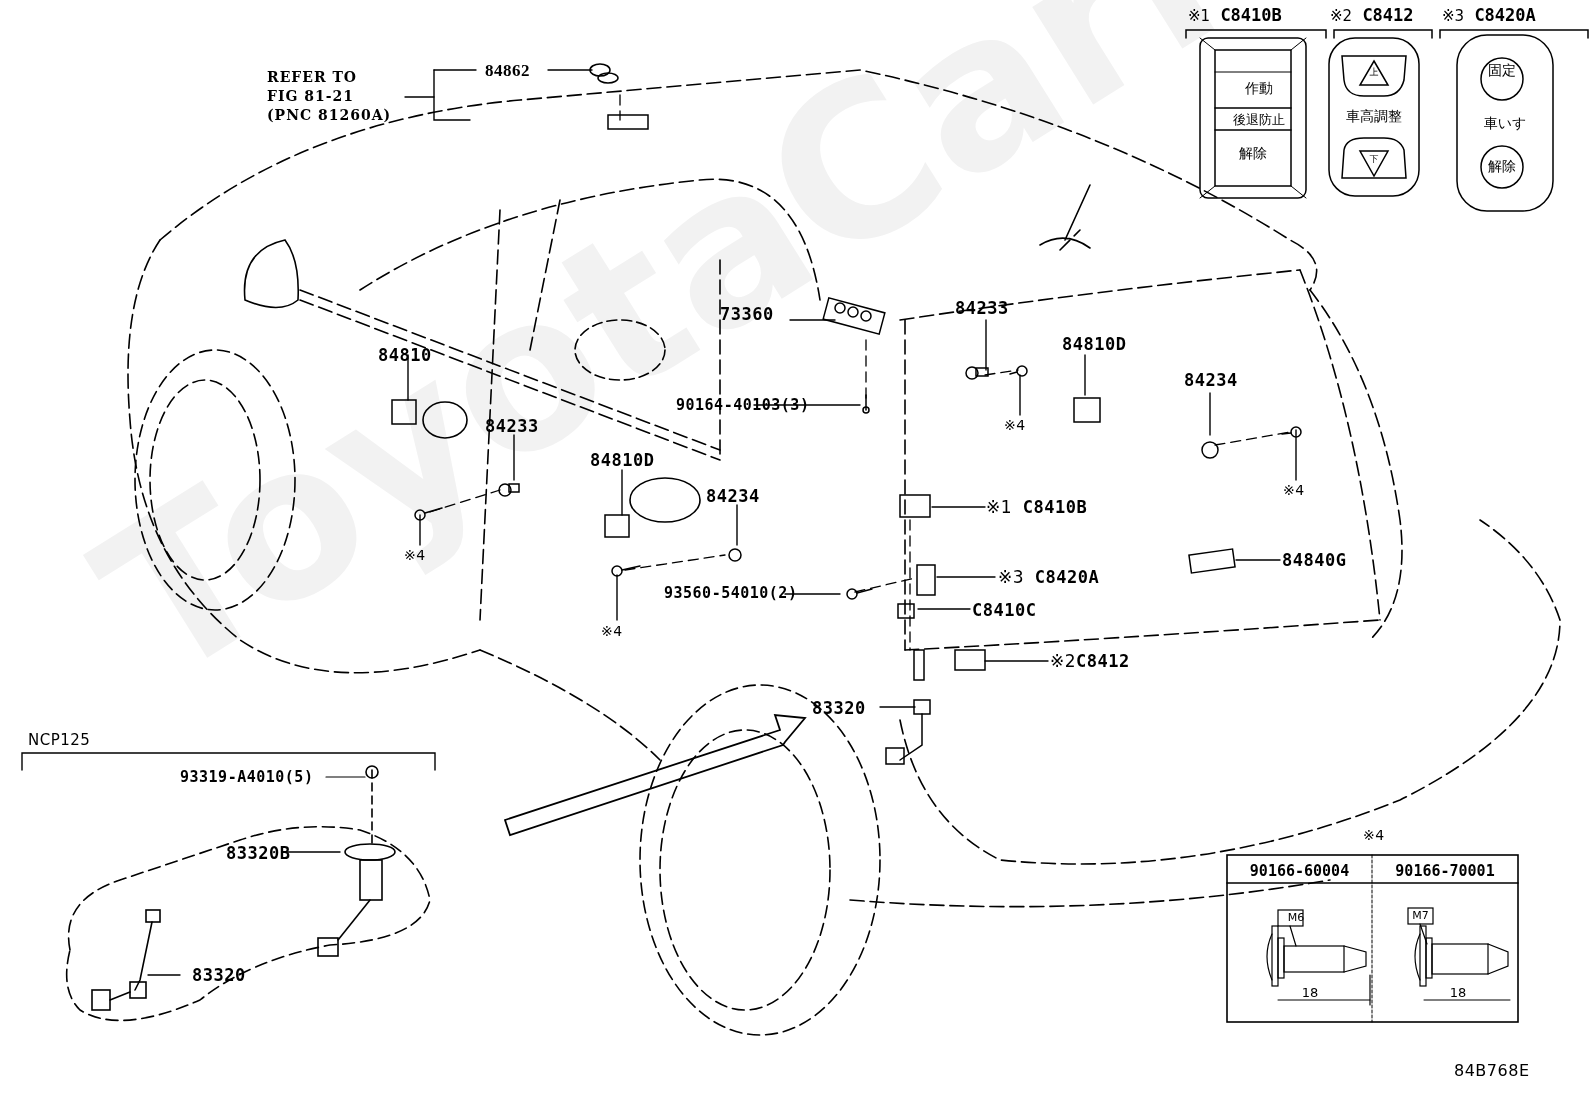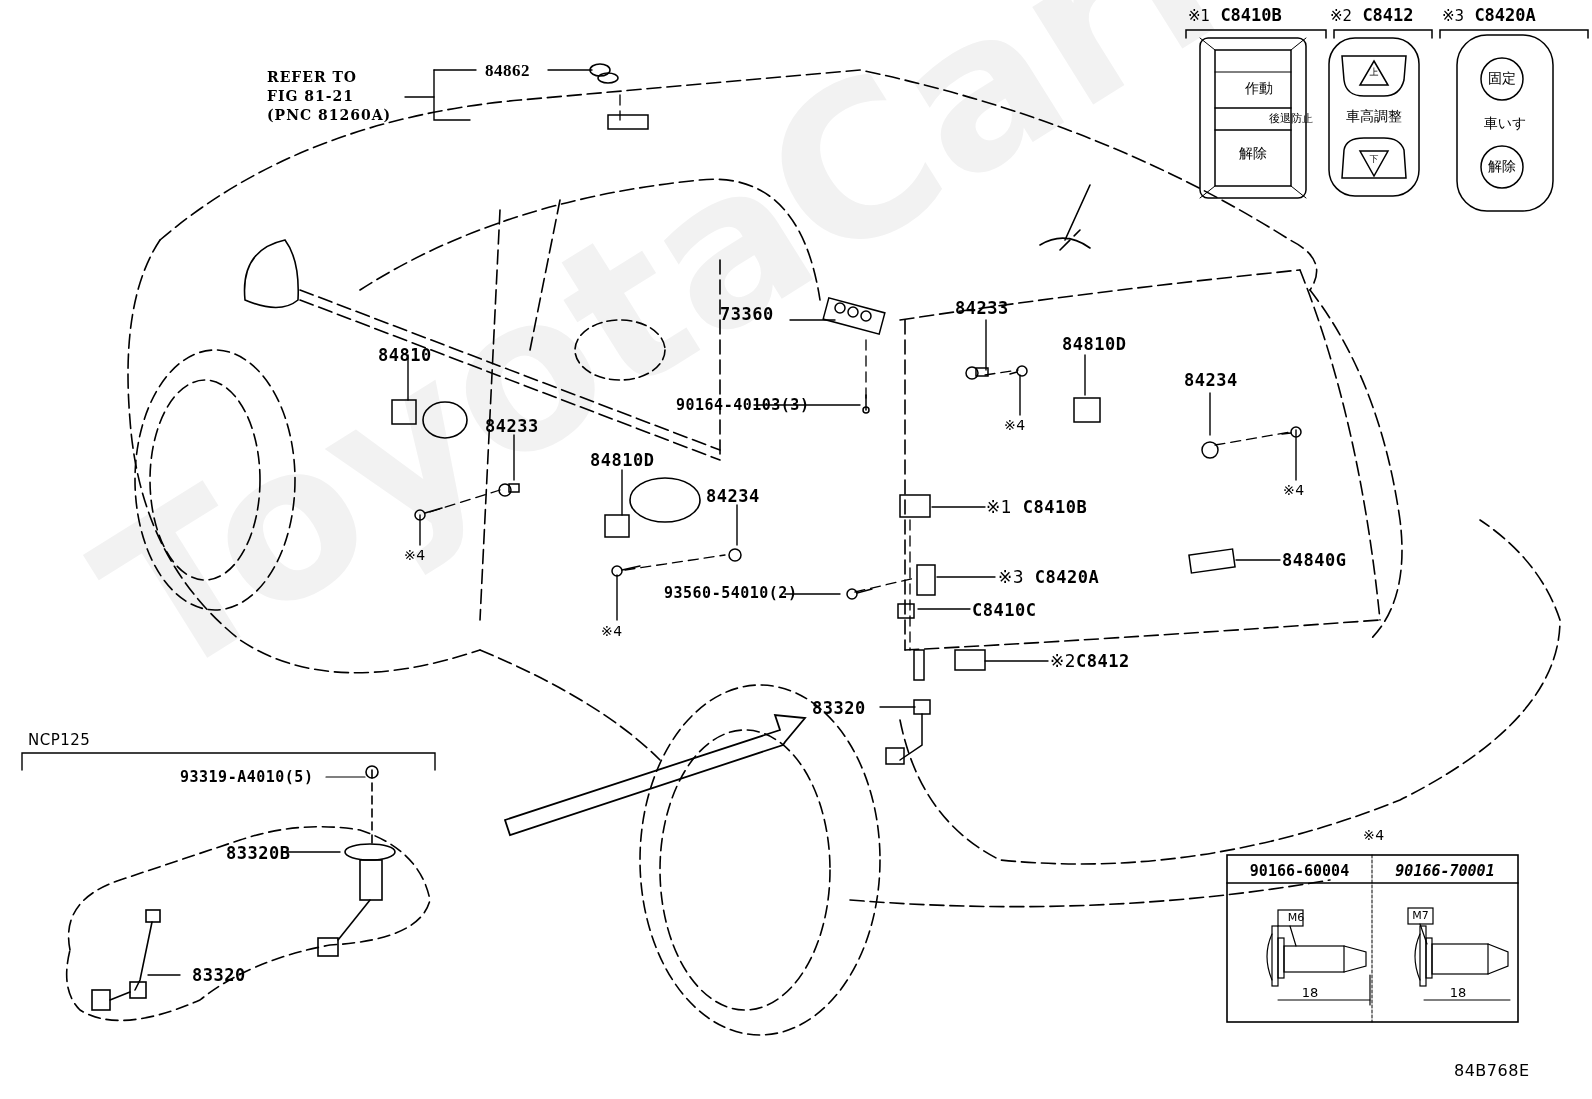--- a/index.html
+++ b/index.html
@@ -291,32 +291,32 @@
 <div class="lbl plain" style="left:28px; top:733px;">NCP125</div>
 <div class="lbl sm" style="left:180px; top:770px;">93319-A4010(5)</div>
 <div class="lbl" style="left:226px; top:845px;">83320B</div>
 <div class="lbl" style="left:192px; top:967px;">83320</div>
 
 <div class="sw-title" style="left:1188px; top:5px;"><span class="mk">※1</span> <span>C8410B</span></div>
 <div class="sw-title" style="left:1330px; top:5px;"><span class="mk">※2</span> <span>C8412</span></div>
 <div class="sw-title" style="left:1442px; top:5px;"><span class="mk">※3</span> <span>C8420A</span></div>
 
 <div class="jp-text" style="left:1215px; top:80px; width:88px;">作動</div>
-<div class="jp-text" style="left:1215px; top:111px; width:88px; font-size:11px;margin-left:32px;">後退防止</div>
+<div class="jp-text" style="left:1215px; top:111px; width:88px; font-size:13px;">後退防止</div>
 <div class="jp-text" style="left:1215px; top:145px; width:76px;">解除</div>
 
 <div class="jp-text" style="left:1369px; top:66px; width:10px; font-size:9px;">上</div>
 <div class="jp-text" style="left:1329px; top:108px; width:90px;">車高調整</div>
 <div class="jp-text" style="left:1369px; top:153px; width:10px; font-size:9px;">下</div>
 
-<div class="jp-text" style="left:1481px; top:70px; width:42px;">固定</div>
+<div class="jp-text" style="left:1481px; top:62px; width:42px;">固定</div>
 <div class="jp-text" style="left:1457px; top:115px; width:96px;">車いす</div>
 <div class="jp-text" style="left:1481px; top:158px; width:42px;">解除</div>
 
 <div class="lbl note" style="left:1363px; top:828px;">※4</div>
 <div class="tbl-head" style="left:1227px; top:862px; width:145px;">90166-60004</div>
-<div class="tbl-head" style="left:1372px; top:862px; width:146px;font-style:italic;">90166-70001</div>
+<div class="tbl-head" style="left:1372px; top:862px; width:146px;">90166-70001</div>
 <div class="jp-text" style="left:1278px; top:911px; width:36px; font-size:11px;">M6</div>
 <div class="jp-text" style="left:1408px; top:909px; width:25px; font-size:11px;">M7</div>
 <div class="jp-text" style="left:1290px; top:985px; width:40px; font-size:13px;">18</div>
 <div class="jp-text" style="left:1438px; top:985px; width:40px; font-size:13px;">18</div>
 
 <div class="lbl plain" style="left:1454px; top:1063px; font-size:16px;">84B768E</div>
 
 </body></html>

